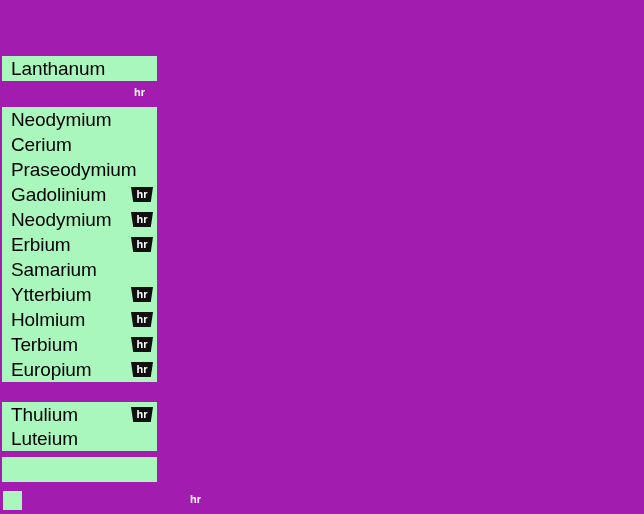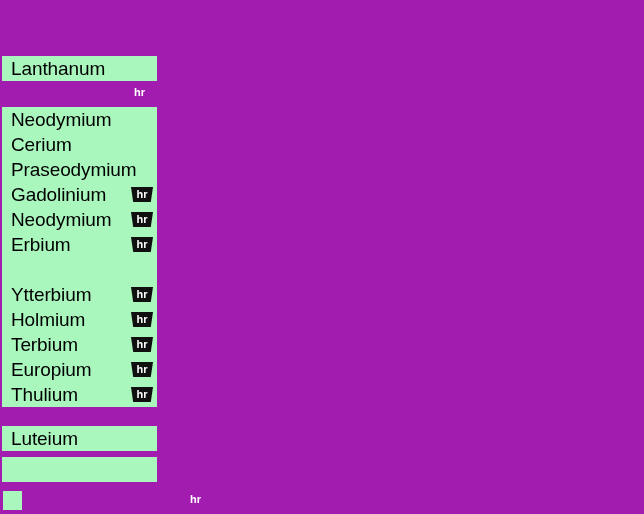--- a/index.html
+++ b/index.html
@@ -149,20 +149,21 @@
       </div>
       <div class="bar-row" style="top: 232px; width: 155px;">
         <div class="bar" style="width: 155px; background: rgb(170, 247, 189);"></div>
         <div class="bar-label">Erbium</div>
         <div class="hr-badge" style="left: 129px;">
           <span>hr</span>
         </div>
       </div>
       <div class="bar-row" style="top: 257px; width: 155px;">
         <div class="bar" style="width: 155px; background: rgb(170, 247, 189);"></div>
+        <div class="bar-label">Samarium</div>
       </div>
       <div class="bar-row" style="top: 282px; width: 155px;">
         <div class="bar" style="width: 155px; background: rgb(170, 247, 189);"></div>
         <div class="bar-label">Ytterbium</div>
         <div class="hr-badge" style="left: 129px;">
           <span>hr</span>
         </div>
       </div>
       <div class="bar-row" style="top: 307px; width: 155px;">
         <div class="bar" style="width: 155px; background: rgb(170, 247, 189);"></div>
@@ -178,21 +179,21 @@
           <span>hr</span>
         </div>
       </div>
       <div class="bar-row" style="top: 357px; width: 155px;">
         <div class="bar" style="width: 155px; background: rgb(170, 247, 189);"></div>
         <div class="bar-label">Europium</div>
         <div class="hr-badge" style="left: 129px;">
           <span>hr</span>
         </div>
       </div>
-      <div class="bar-row" style="top: 382px; width: 159px;">
+      <div class="bar-row" style="top: 402px; width: 159px;">
         <div class="bar" style="width: 155px; background: rgb(170, 247, 189);"></div>
         <div class="bar-label">Thulium</div>
         <div class="hr-badge" style="left: 129px;">
           <span>hr</span>
         </div>
       </div>
       <div class="bar-row" style="top: 426px; width: 155px; text-align: center;">
         <div class="bar" style="width: 155px; background: rgb(170, 247, 189);"></div>
         <div class="bar-label">Luteium</div>
       </div>

